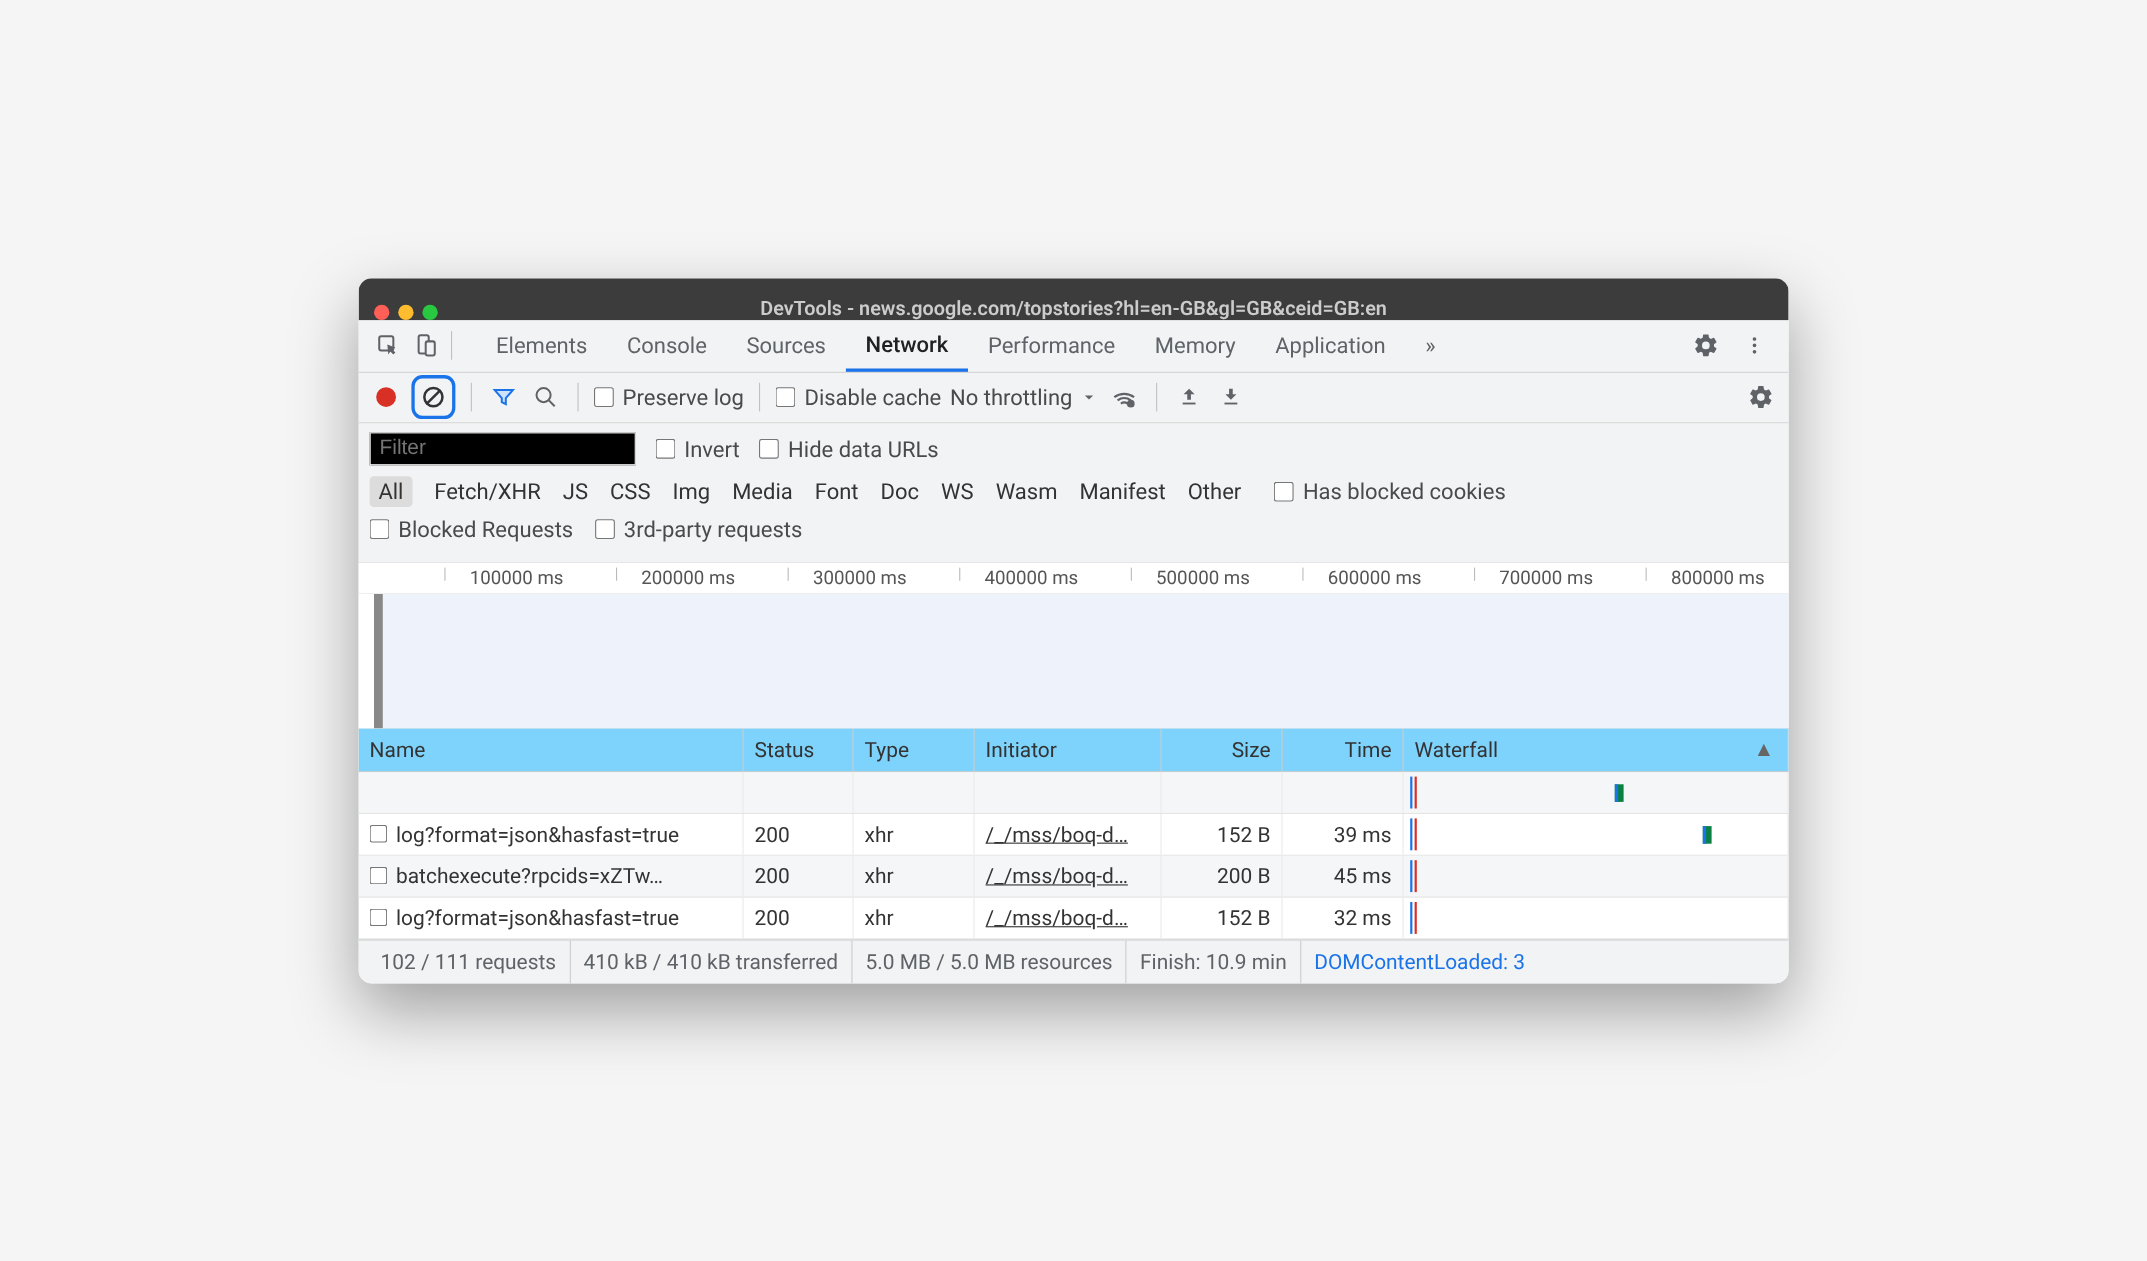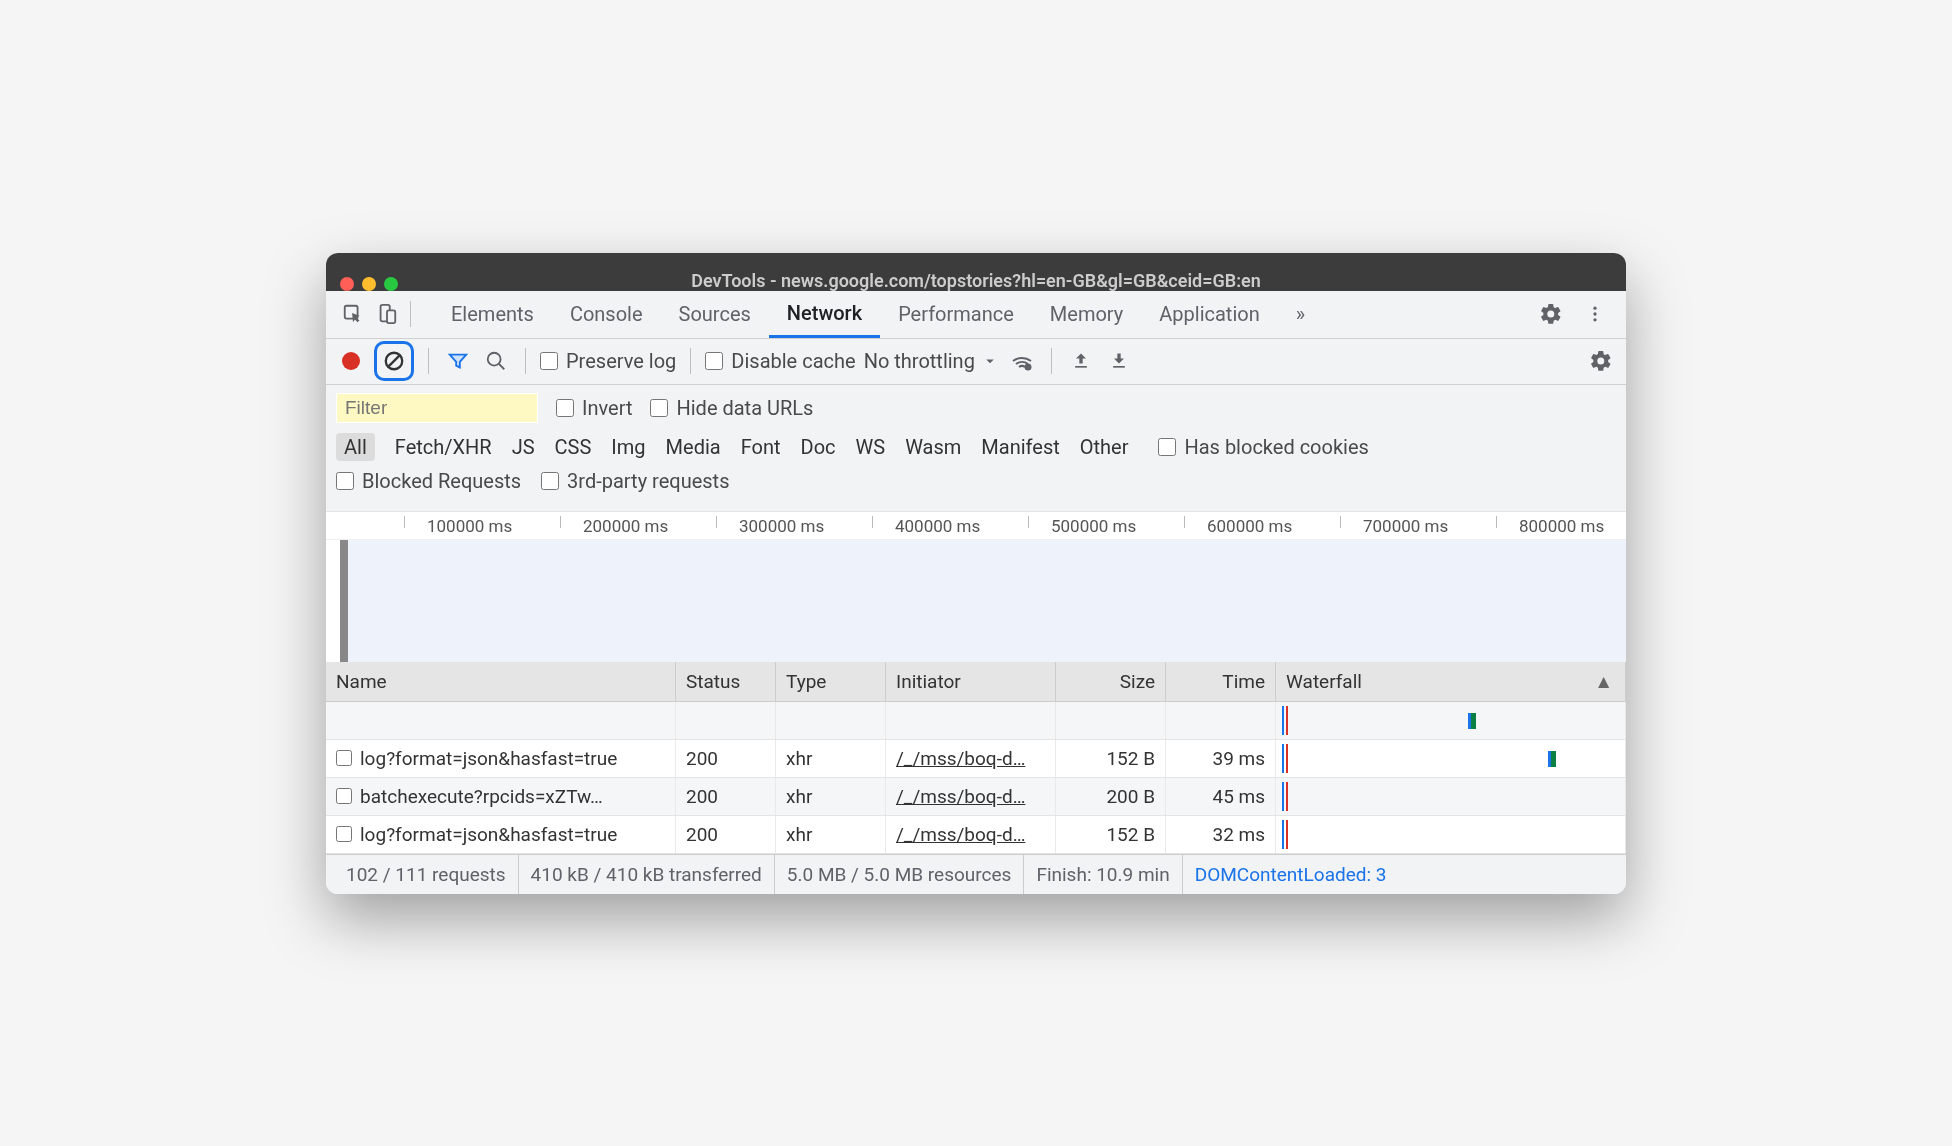--- a/index.html
+++ b/index.html
@@ -60,36 +60,36 @@
   .vsep { width:1px; height:26px; background:#c0c0c0; margin:0 6px; }
   .chk { display:flex; align-items:center; gap:8px; color:#4a4a4a; font-size:20px; cursor:pointer; }
   .chk input { width:18px; height:18px; }
   .throttle { display:flex; align-items:center; gap:6px; color:#4a4a4a; cursor:pointer; }
   .netbar-right { margin-left:auto; display:flex; align-items:center; gap:14px; color:#5f6368; }
   .filterbar {
     background:#f1f3f4; border-bottom:1px solid #e4e4e4; padding:8px 10px 10px 10px;
   }
   .filter-row1 { display:flex; align-items:center; gap:18px; margin-bottom:10px; }
   .filter-input {
-    width:202px; height:30px; background:#fef9c3; border:1px solid #fff;
+    width:242px; height:30px; background:#000000; border:1px solid #fff;
     padding:0 8px; font-size:19px; color:#777;
   }
   .type-row { display:flex; align-items:center; gap:20px; flex-wrap:wrap; margin-bottom:8px; }
   .type-chip { color:#333; cursor:pointer; font-size:20px; }
   .type-chip.active { background:#dcdcdd; padding:2px 8px; border-radius:4px; }
   .timeline {
     height:150px; border-bottom:1px solid #ccc; position:relative; background:#fff;
   }
   .tl-ruler { height:28px; background:#fff; border-bottom:1px solid #eee; position:relative; }
   .tl-tick { position:absolute; top:4px; font-size:17px; color:#555; border-left:1px solid #bbb; padding-left:22px; height:12px; }
   .tl-body { height:122px; background:#eef2fa; position:relative; }
   .tl-left { position:absolute; left:0; top:0; bottom:0; width:22px; background:#fff; }
   .tl-mark { position:absolute; top:0; bottom:0; width:8px; background:#888; left:14px; }
   .table-wrap { }
-  .thead { display:flex; border-bottom:1px solid #ccc; background:#e5e5e5; height:40px; align-items:center; font-size:19px; color:#333; }
+  .thead { display:flex; border-bottom:1px solid #ccc; background:#7dd3fc; height:40px; align-items:center; font-size:19px; color:#333; }
   .thead > div { padding:0 10px; border-right:1px solid #ccc; height:100%; display:flex; align-items:center; }
   .col-name { width:350px; }
   .col-status { width:100px; }
   .col-type { width:110px; }
   .col-init { width:170px; }
   .col-size { width:110px; justify-content:flex-end; }
   .col-time { width:110px; justify-content:flex-end; }
   .col-wf { flex:1; position:relative; }
   .col-wf .sort { position:absolute; right:12px; color:#666; }
   .tbody { }

